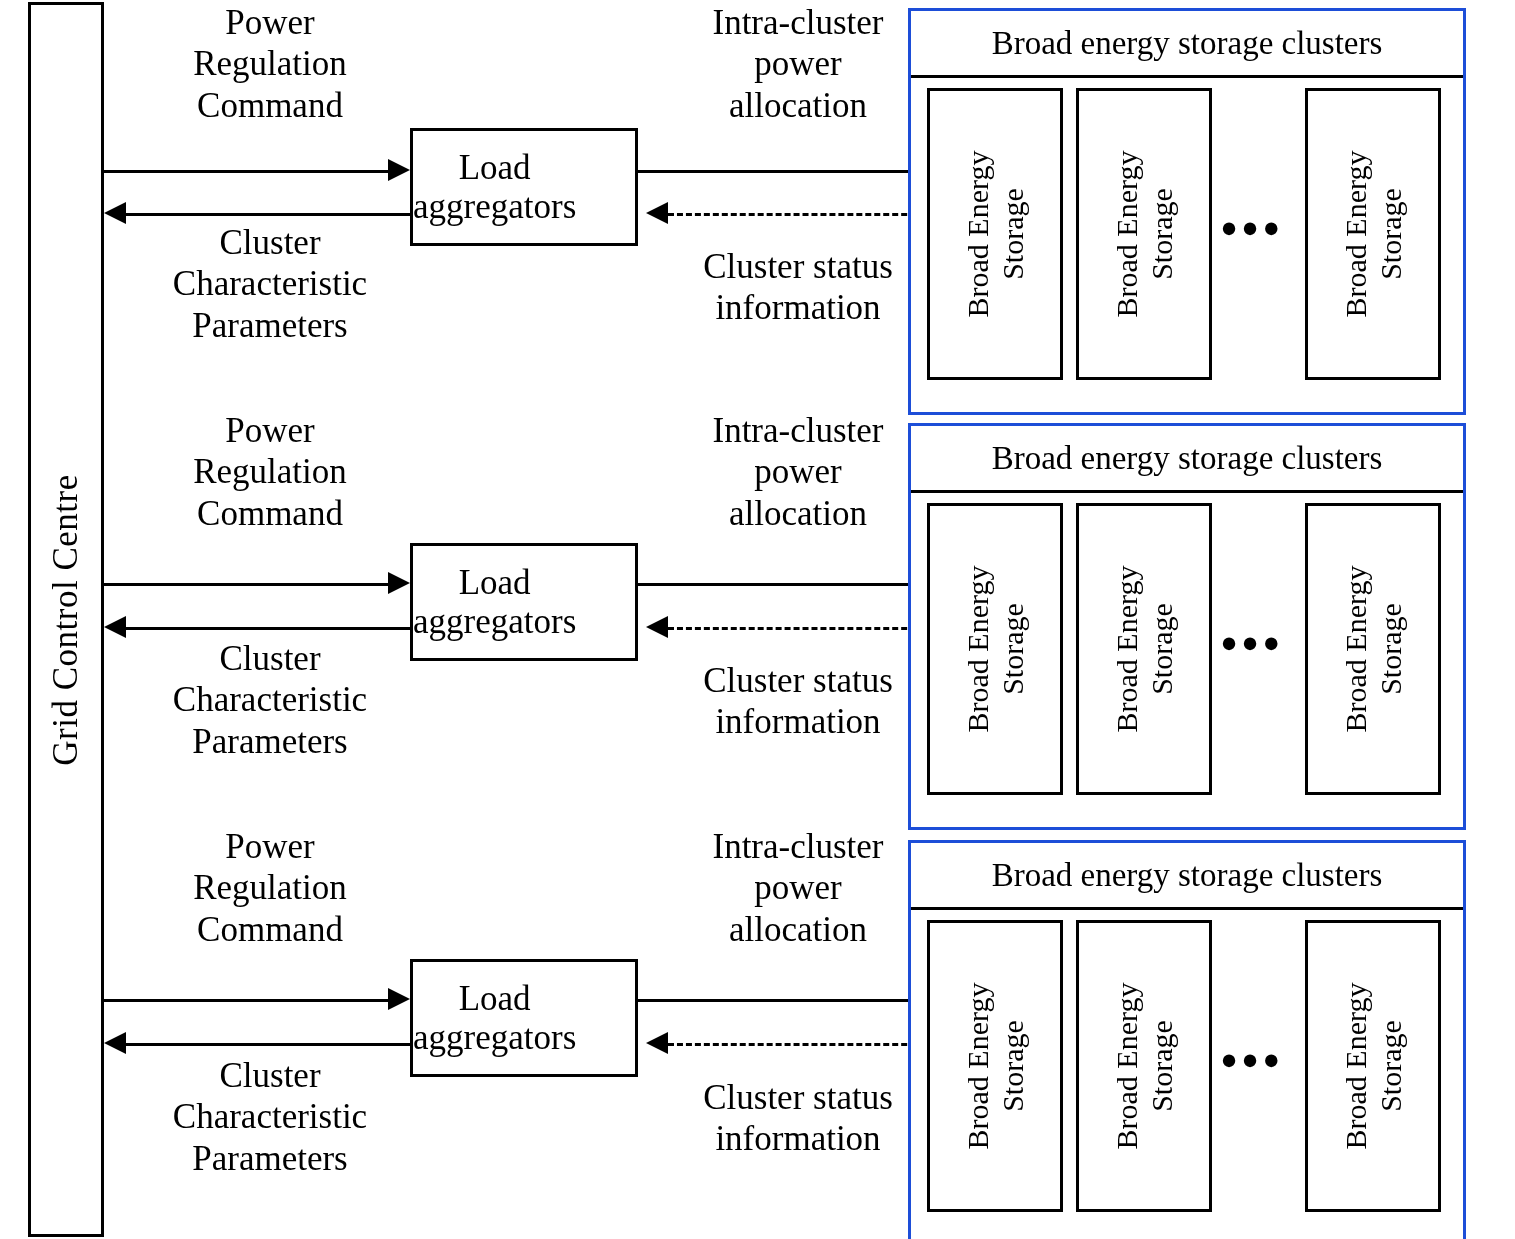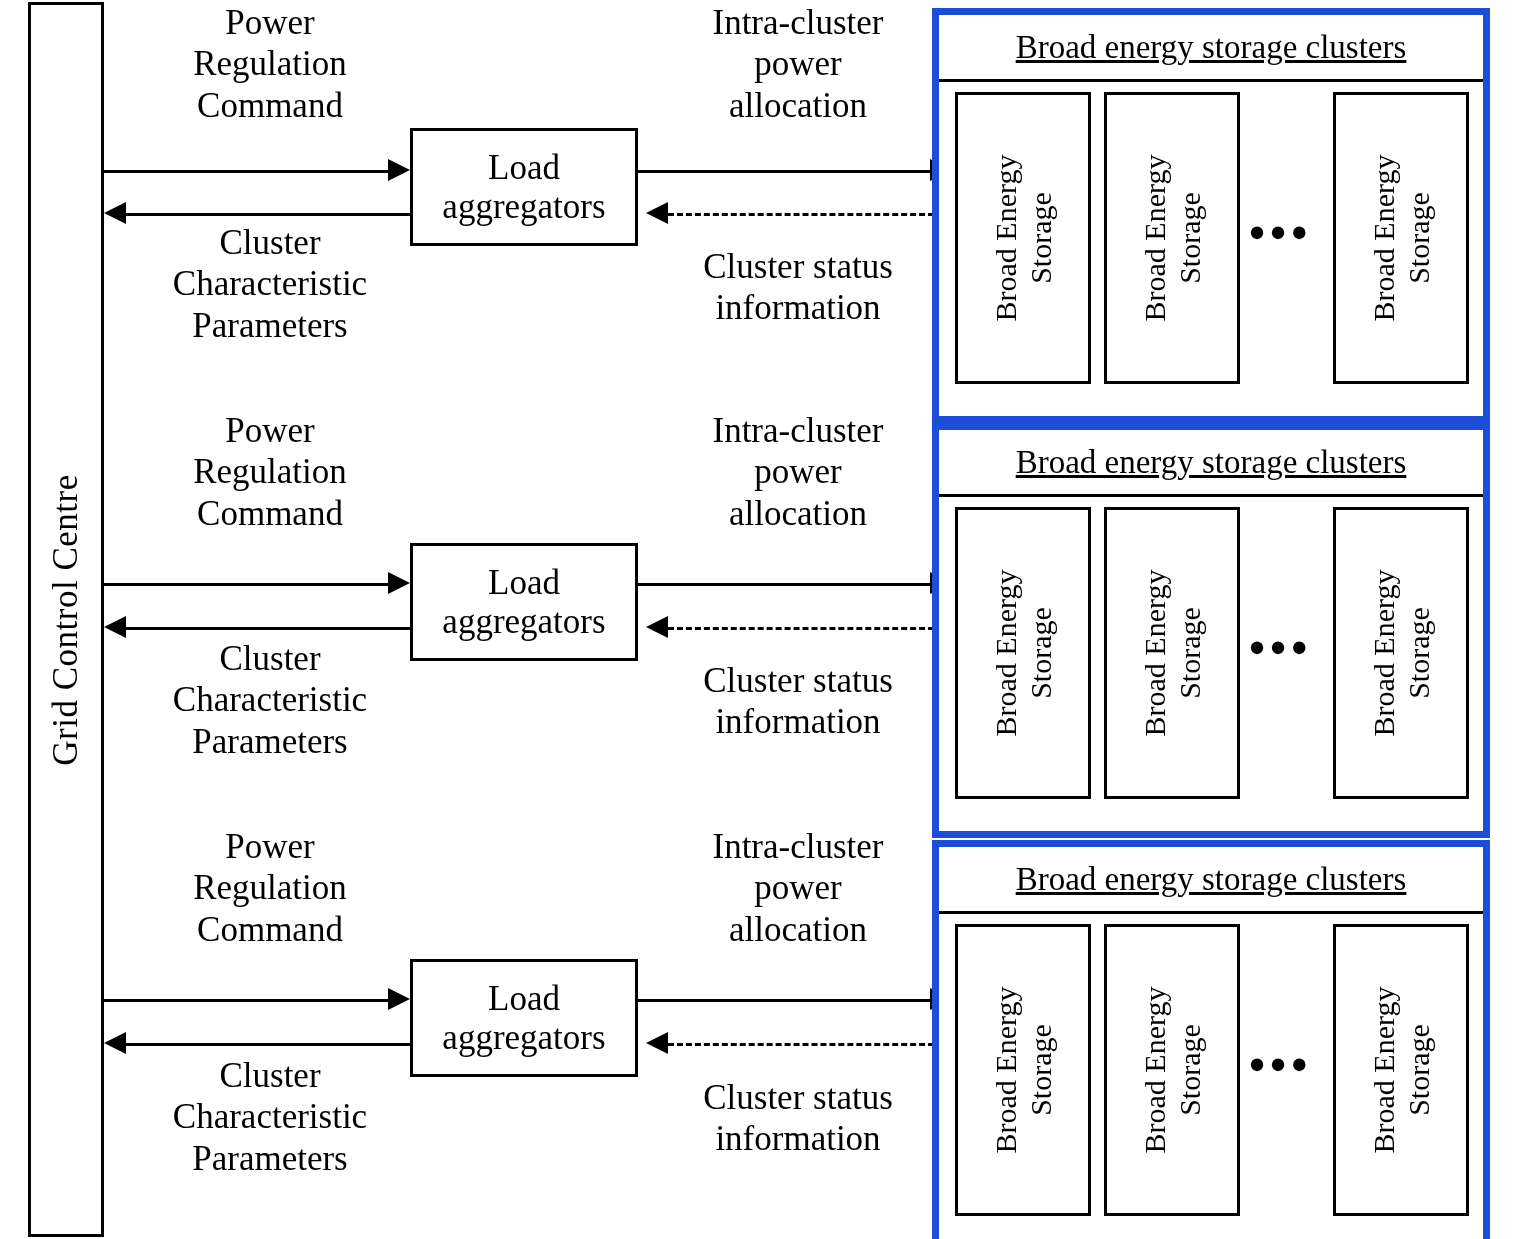--- a/index.html
+++ b/index.html
@@ -44,35 +44,33 @@
   
   .agg-box {
     position: absolute;
     width: 228px;
     height: 118px;
     border: 3px solid #000;
     box-sizing: border-box;
     background: #fff;
     display: flex;
     align-items: center;
-    justify-content: center;
     text-align: center;
     line-height: 1.12;
     font-size: 35px;
   }
 
   
   .cluster {
     position: absolute;
-    left: 932px;
+    left: 908px;
     width: 558px;
-    border: 7px solid #1d4ed8;
+    border: 3px solid #1d4ed8;
     box-sizing: border-box;
     background: #fff;
-    text-decoration: underline;
   }
   .cluster-title {
     height: 64px;
     border-bottom: 3px solid #000;
     display: flex;
     align-items: center;
     justify-content: center;
     font-size: 33px;
     white-space: nowrap;
   }

